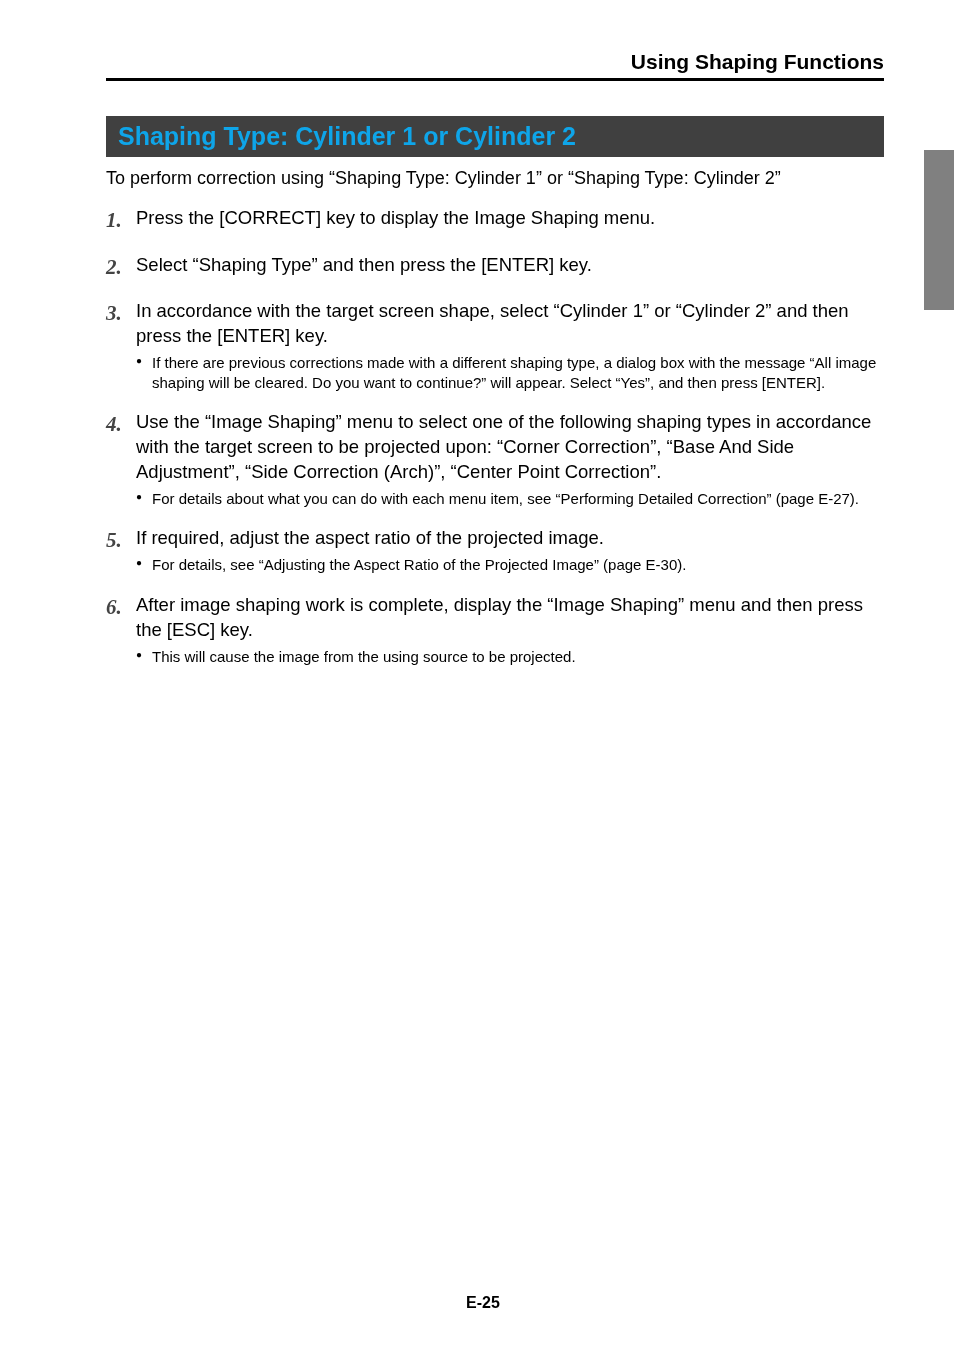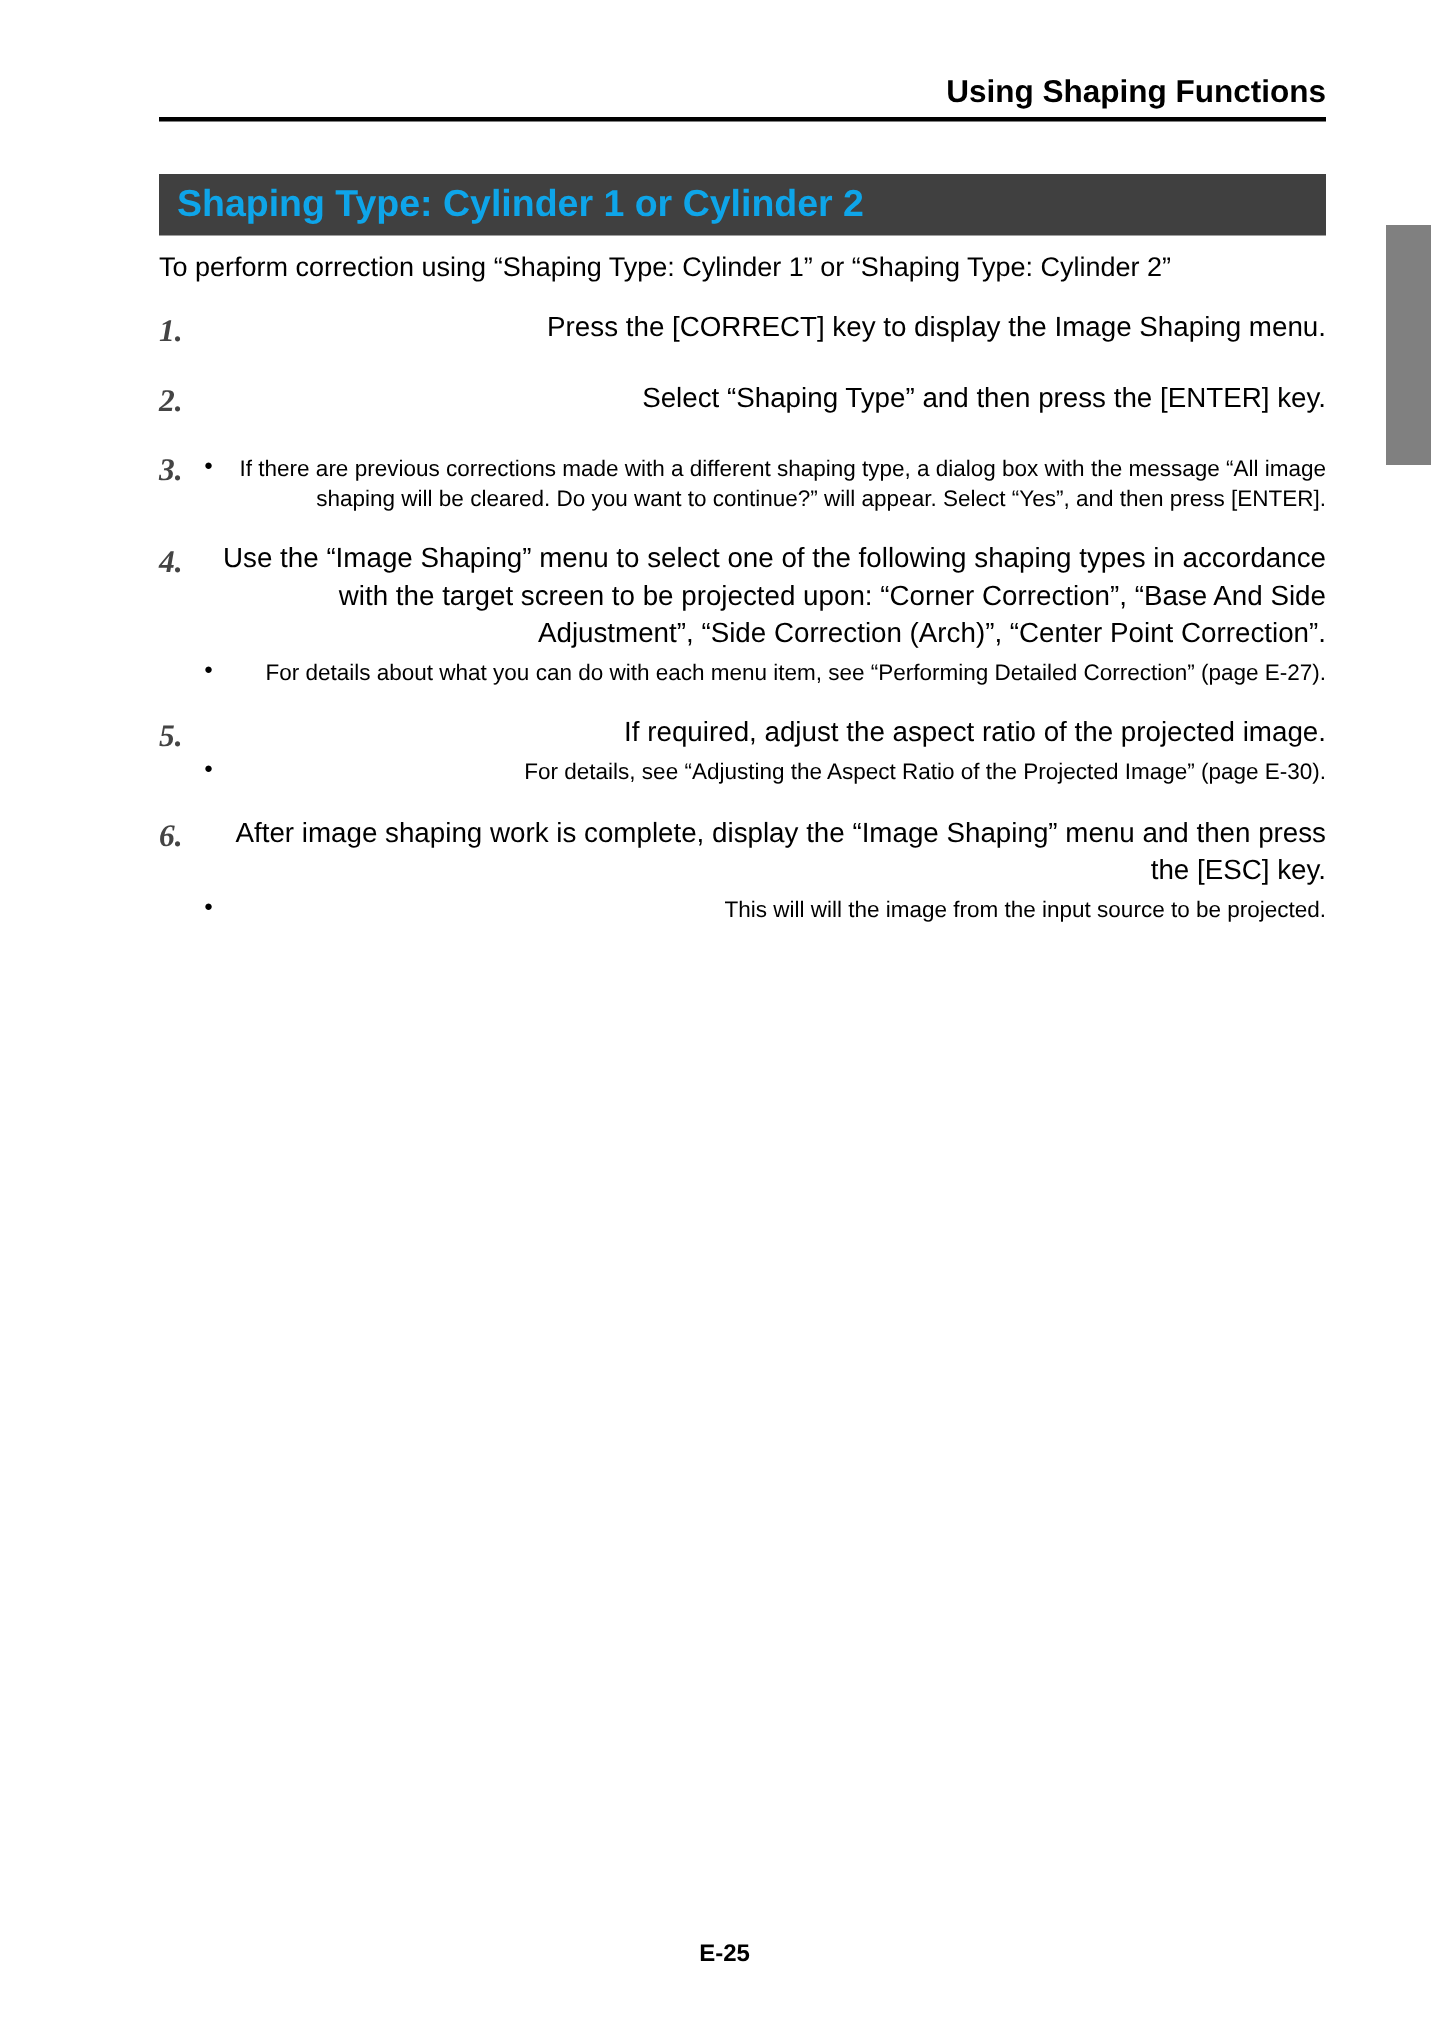--- a/index.html
+++ b/index.html
@@ -66,21 +66,20 @@
     font-style: italic;
     font-size: 21px;
     color: #444;
     width: 30px;
     flex-shrink: 0;
     line-height: 1.35;
     font-family: Georgia, 'Times New Roman', serif;
   }
   .step-body {
     flex: 1;
-    text-align: right;
   }
   .step-text {
     font-size: 18.5px;
     line-height: 1.35;
   }
   .note-list {
     list-style: none;
     margin-top: 4px;
     padding-left: 0;
   }
@@ -139,20 +138,21 @@
       <li class="step">
         <div class="step-num">2.</div>
         <div class="step-body">
           <div class="step-text">Select “Shaping Type” and then press the [ENTER] key.</div>
         </div>
       </li>
 
       <li class="step">
         <div class="step-num">3.</div>
         <div class="step-body">
+          <div class="step-text">In accordance with the target screen shape, select “Cylinder 1” or “Cylinder 2” and then press the [ENTER] key.</div>
           <ul class="note-list">
             <li class="note-item">If there are previous corrections made with a different shaping type, a dialog box with the message “All image shaping will be cleared. Do you want to continue?” will appear. Select “Yes”, and then press [ENTER].</li>
           </ul>
         </div>
       </li>
 
       <li class="step">
         <div class="step-num">4.</div>
         <div class="step-body">
           <div class="step-text">Use the “Image Shaping” menu to select one of the following shaping types in accordance with the target screen to be projected upon: “Corner Correction”, “Base And Side Adjustment”, “Side Correction (Arch)”, “Center Point Correction”.</div>
@@ -170,21 +170,21 @@
             <li class="note-item">For details, see “Adjusting the Aspect Ratio of the Projected Image” (page E-30).</li>
           </ul>
         </div>
       </li>
 
       <li class="step">
         <div class="step-num">6.</div>
         <div class="step-body">
           <div class="step-text">After image shaping work is complete, display the “Image Shaping” menu and then press the [ESC] key.</div>
           <ul class="note-list">
-            <li class="note-item">This will will the image from the input source to be projected.</li>
+            <li class="note-item">This will cause the image from the using source to be projected.</li>
           </ul>
         </div>
       </li>
 
     </ol>
 
   </div>
 
   <div class="footer-pagenum">E-25</div>
 

